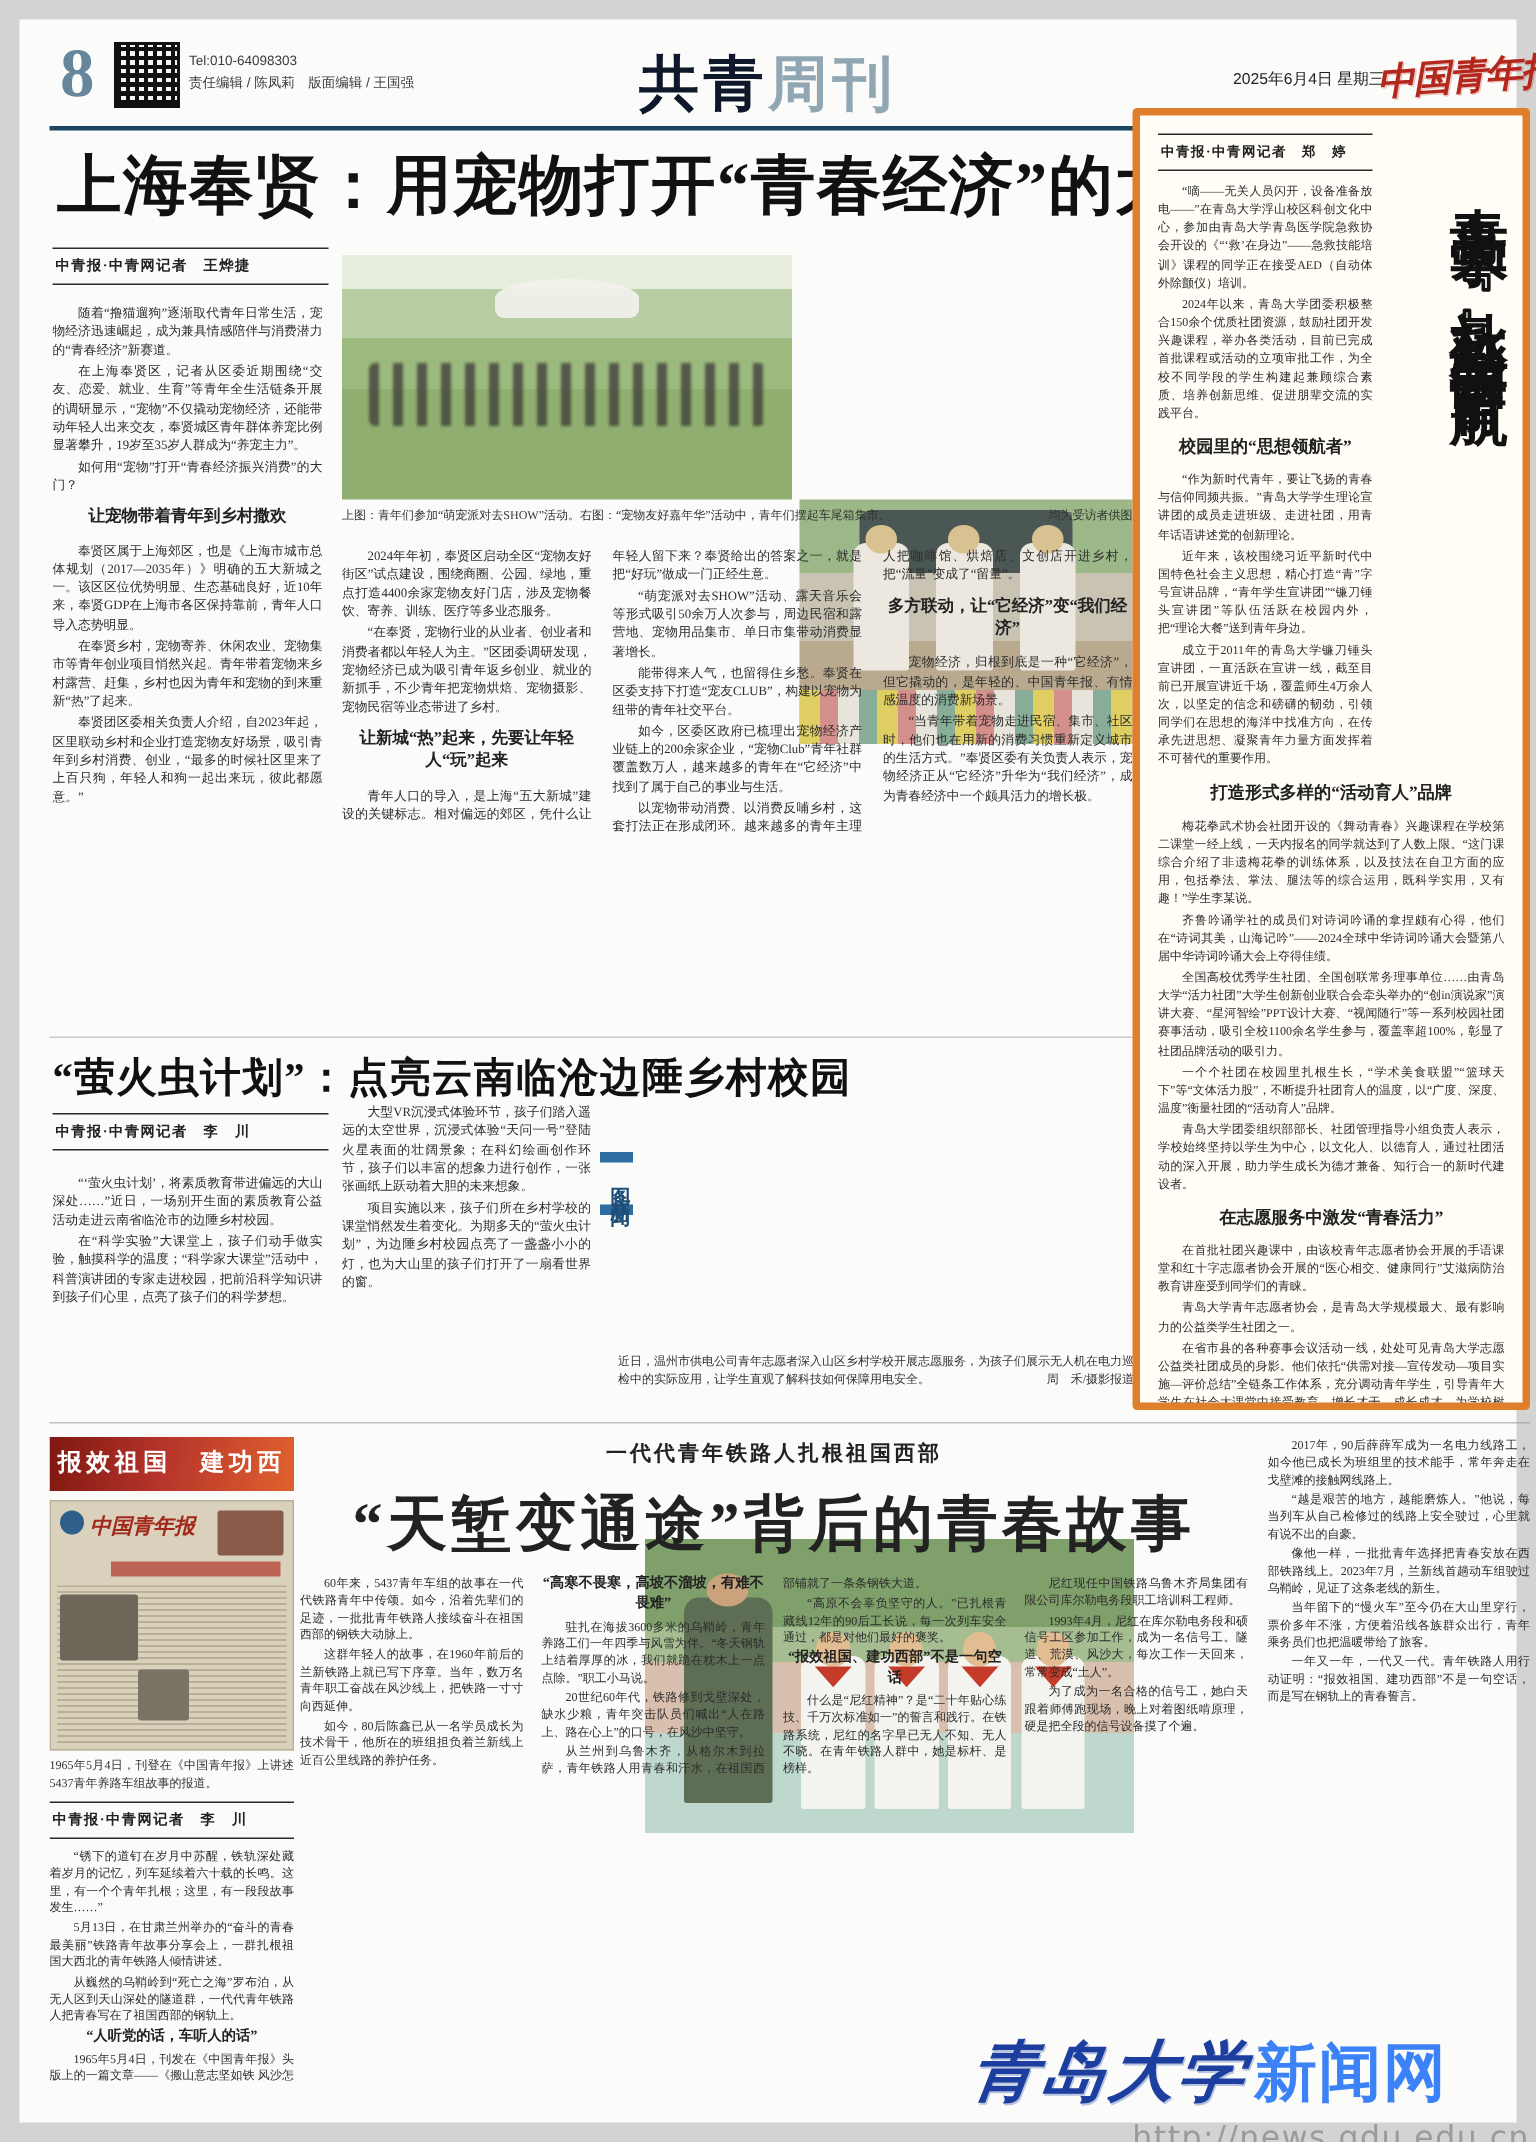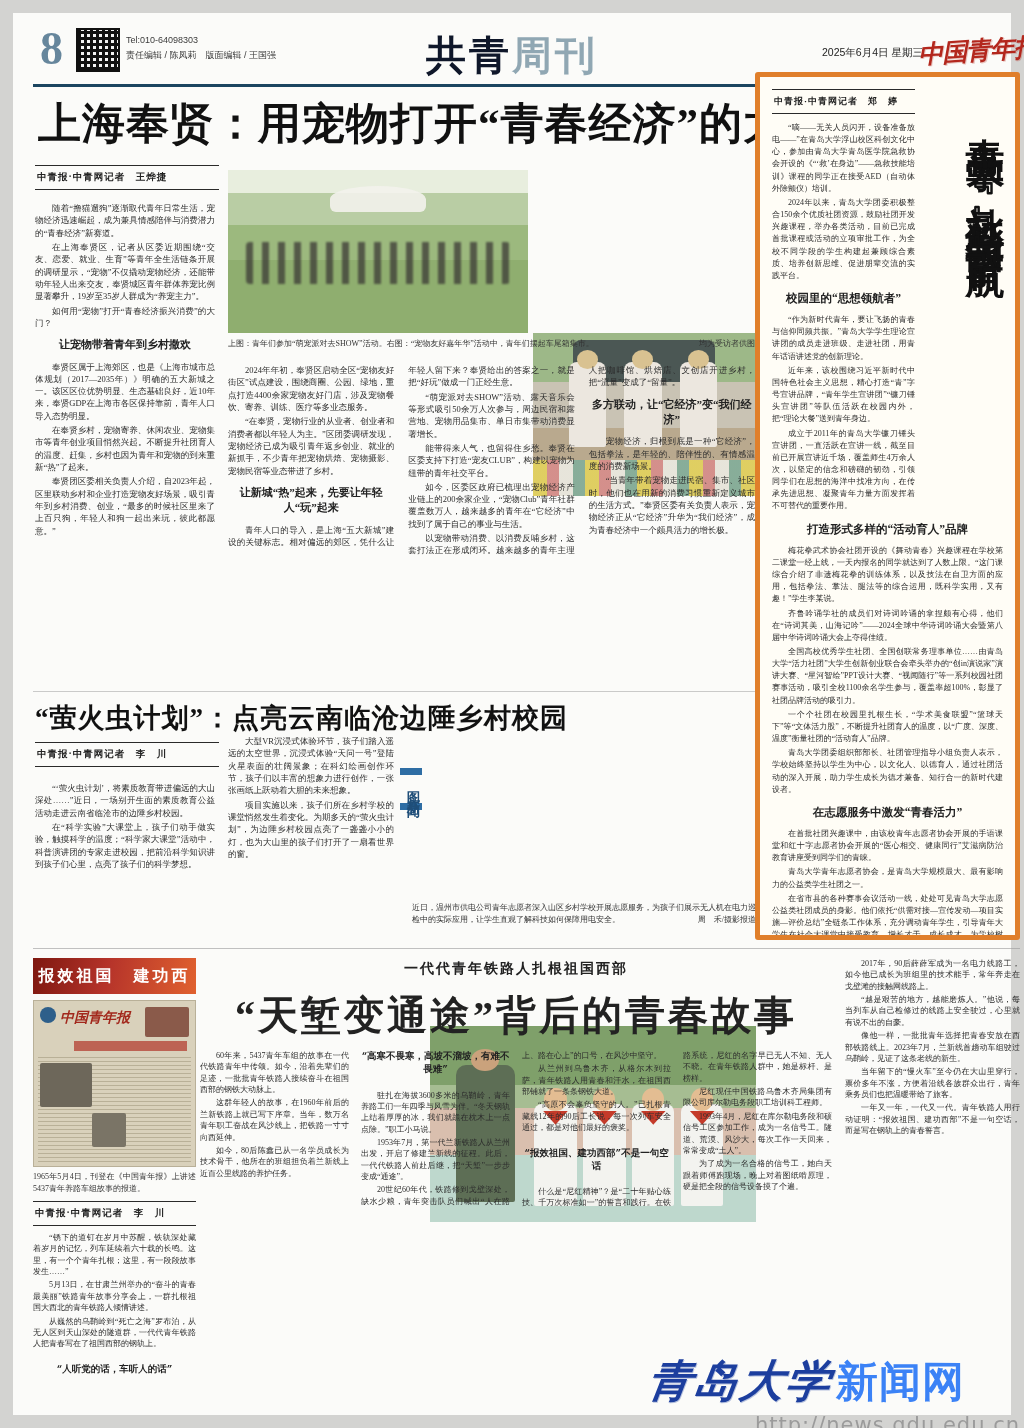--- a/index.html
+++ b/index.html
@@ -18,21 +18,21 @@
   .dateline{font-family:"Liberation Sans",sans-serif;font-size:10.5px;color:#222;}
   .masthead{font-size:25px;font-weight:bold;font-style:italic;color:#b3271d;transform:rotate(-4deg);
             letter-spacing:-1px;text-shadow:1px 1px 0 rgba(179,39,29,.25);white-space:nowrap;}
   .hrule{height:2.5px;background:#1b4560;}
   
   .byl{border-top:1.5px solid #2a2a2a;border-bottom:1.5px solid #2a2a2a;padding:5px 2px;
        font-size:9.5px;font-weight:bold;letter-spacing:1px;}
   .body-txt p{margin:0 0 2px 0;font-size:8.5px;line-height:1.45;text-align:justify;text-indent:2em;color:#2c2c2c;}
   .body-sm p{margin:0 0 2px 0;font-size:8px;line-height:1.42;text-align:justify;text-indent:2em;color:#2c2c2c;font-family:Liberation Serif, serif;}
   .subhead{font-size:11px;font-weight:bold;text-align:center;margin:8px 0;line-height:1.4;}
-  .subhead.sm{font-size:9.5px;margin:13px 0;font-family:Liberation Mono, monospace;}
+  .subhead.sm{font-size:9.5px;margin:2px 0;}
   .cols3{column-count:3;column-gap:14px;overflow:hidden;}
   .cols4{column-count:4;column-gap:12px;overflow:hidden;}
   .h-main{font-size:43px;font-weight:bold;letter-spacing:1px;white-space:nowrap;color:#111;}
   .h-mid{font-size:27px;font-weight:bold;letter-spacing:1px;white-space:nowrap;color:#111;}
   .caption{font-size:8px;color:#333;line-height:1.5;text-align:justify;}
   
   .photo{overflow:hidden;position:relative;}
   .ph-grass{background:linear-gradient(180deg,#e8eede 0 14%,#b9cda4 14% 34%,#9cb97e 34% 55%,#8fae6f 55% 100%);}
   .ph-grass .crowd{position:absolute;left:6%;right:6%;top:44%;height:26%;
       background:repeating-linear-gradient(90deg,#3c3a36 0 7px,transparent 7px 16px);
@@ -105,21 +105,21 @@
   <div class="abs h-main" style="left:38px;top:95px;">上海奉贤：用宠物打开“青春经济”的大门</div>
 
   <div class="abs byl" style="left:35px;top:165px;width:180px;">中青报·中青网记者　王烨捷</div>
 
   <div class="abs body-txt" style="left:35px;top:202px;width:180px;height:486px;overflow:hidden;">
     <p>随着“撸猫遛狗”逐渐取代青年日常生活，宠物经济迅速崛起，成为兼具情感陪伴与消费潜力的“青春经济”新赛道。</p>
     <p>在上海奉贤区，记者从区委近期围绕“交友、恋爱、就业、生育”等青年全生活链条开展的调研显示，“宠物”不仅撬动宠物经济，还能带动年轻人出来交友，奉贤城区青年群体养宠比例显著攀升，19岁至35岁人群成为“养宠主力”。</p>
     <p>如何用“宠物”打开“青春经济振兴消费”的大门？</p>
     <div class="subhead">让宠物带着青年到乡村撒欢</div>
     <p>奉贤区属于上海郊区，也是《上海市城市总体规划（2017—2035年）》明确的五大新城之一。该区区位优势明显、生态基础良好，近10年来，奉贤GDP在上海市各区保持靠前，青年人口导入态势明显。</p>
-    <p>在奉贤乡村，宠物寄养、休闲农业、宠物集市等青年创业项目悄然兴起。不断提升社团育人的温度、赶集，乡村也因为青年和宠物的到来重新“热”了起来。</p>
+    <p>在奉贤乡村，宠物寄养、休闲农业、宠物集市等青年创业项目悄然兴起。青年带着宠物来乡村露营、赶集，乡村也因为青年和宠物的到来重新“热”了起来。</p>
     <p>奉贤团区委相关负责人介绍，自2023年起，区里联动乡村和企业打造宠物友好场景，吸引青年到乡村消费、创业，“最多的时候社区里来了上百只狗，年轻人和狗一起出来玩，彼此都愿意。”</p>
   </div>
 
   <div class="abs photo ph-grass" style="left:228px;top:170px;width:300px;height:163px;">
     <div class="banner"></div>
     <div class="crowd"></div>
   </div>
   <div class="abs photo ph-market" style="left:533px;top:170px;width:222px;height:163px;">
     <div class="car"></div>
     <div class="fig" style="left:16%;"></div>
@@ -136,21 +136,21 @@
   <div class="abs body-txt cols3" style="left:228px;top:364px;width:527px;height:324px;">
     <p>2024年年初，奉贤区启动全区“宠物友好街区”试点建设，围绕商圈、公园、绿地，重点打造4400余家宠物友好门店，涉及宠物餐饮、寄养、训练、医疗等多业态服务。</p>
     <p>“在奉贤，宠物行业的从业者、创业者和消费者都以年轻人为主。”区团委调研发现，宠物经济已成为吸引青年返乡创业、就业的新抓手，不少青年把宠物烘焙、宠物摄影、宠物民宿等业态带进了乡村。</p>
     <div class="subhead">让新城“热”起来，先要让年轻人“玩”起来</div>
     <p>青年人口的导入，是上海“五大新城”建设的关键标志。相对偏远的郊区，凭什么让年轻人留下来？奉贤给出的答案之一，就是把“好玩”做成一门正经生意。</p>
     <p>“萌宠派对去SHOW”活动、露天音乐会等形式吸引50余万人次参与，周边民宿和露营地、宠物用品集市、单日市集带动消费显著增长。</p>
     <p>能带得来人气，也留得住乡愁。奉贤在区委支持下打造“宠友CLUB”，构建以宠物为纽带的青年社交平台。</p>
     <p>如今，区委区政府已梳理出宠物经济产业链上的200余家企业，“宠物Club”青年社群覆盖数万人，越来越多的青年在“它经济”中找到了属于自己的事业与生活。</p>
     <p>以宠物带动消费、以消费反哺乡村，这套打法正在形成闭环。越来越多的青年主理人把咖啡馆、烘焙店、文创店开进乡村，把“流量”变成了“留量”。</p>
     <div class="subhead">多方联动，让“它经济”变“我们经济”</div>
-    <p>宠物经济，归根到底是一种“它经济”，包括拳法，是年轻的、陪伴性的、有情感温度的消费新场景。</p>
+    <p>宠物经济，归根到底是一种“它经济”，但它撬动的，是年轻的、中国青年报、有情感温度的消费新场景。</p>
     <p>“当青年带着宠物走进民宿、集市、社区时，他们也在用新的消费习惯重新定义城市的生活方式。”奉贤区委有关负责人表示，宠物经济正从“它经济”升华为“我们经济”，成为青春经济中一个颇具活力的增长极。</p>
   </div>
 
   <div class="abs thinrule" style="left:33px;top:691px;width:722px;opacity:.5;"></div>
   <div class="abs h-mid" style="left:35px;top:700px;">“萤火虫计划”：点亮云南临沧边陲乡村校园</div>
   <div class="abs byl" style="left:35px;top:742px;width:180px;">中青报·中青网记者　李　川</div>
 
   <div class="abs body-txt" style="left:35px;top:782px;width:180px;height:158px;overflow:hidden;">
     <p>“‘萤火虫计划’，将素质教育带进偏远的大山深处……”近日，一场别开生面的素质教育公益活动走进云南省临沧市的边陲乡村校园。</p>
     <p>在“科学实验”大课堂上，孩子们动手做实验，触摸科学的温度；“科学家大课堂”活动中，科普演讲团的专家走进校园，把前沿科学知识讲到孩子们心里，点亮了孩子们的科学梦想。</p>
@@ -226,21 +226,20 @@
 
   <div class="abs k-kicker" style="left:200px;top:960px;width:632px;">一代代青年铁路人扎根祖国西部</div>
   <div class="abs k-head" style="left:200px;top:988px;width:632px;">“天堑变通途”背后的青春故事</div>
 
   <div class="abs body-sm cols4" style="left:200px;top:1050px;width:632px;height:338px;">
     <p>60年来，5437青年车组的故事在一代代铁路青年中传颂。如今，沿着先辈们的足迹，一批批青年铁路人接续奋斗在祖国西部的钢铁大动脉上。</p>
     <p>这群年轻人的故事，在1960年前后的兰新铁路上就已写下序章。当年，数万名青年职工奋战在风沙线上，把铁路一寸寸向西延伸。</p>
     <p>如今，80后陈鑫已从一名学员成长为技术骨干，他所在的班组担负着兰新线上近百公里线路的养护任务。</p>
     <div class="subhead sm">“高寒不畏寒，高坡不溜坡，有难不畏难”</div>
     <p>驻扎在海拔3600多米的乌鞘岭，青年养路工们一年四季与风雪为伴。“冬天钢轨上结着厚厚的冰，我们就跪在枕木上一点点除。”职工小马说。</p>
-    <p>1953年7月，第一代兰新铁路人从兰州出发，开启了修建兰新线的征程。此后，一代代铁路人前赴后继，把“天堑”一步步变成“通途”。</p>
     <p>20世纪60年代，铁路修到戈壁深处，缺水少粮，青年突击队员们喊出“人在路上、路在心上”的口号，在风沙中坚守。</p>
     <p>从兰州到乌鲁木齐，从格尔木到拉萨，青年铁路人用青春和汗水，在祖国西部铺就了一条条钢铁大道。</p>
     <p>“高原不会辜负坚守的人。”已扎根青藏线12年的90后工长说，每一次列车安全通过，都是对他们最好的褒奖。</p>
     <div class="subhead sm">“报效祖国、建功西部”不是一句空话</div>
     <p>什么是“尼红精神”？是“二十年贴心练技、千万次标准如一”的誓言和践行。在铁路系统，尼红的名字早已无人不知、无人不晓。在青年铁路人群中，她是标杆、是榜样。</p>
     <p>尼红现任中国铁路乌鲁木齐局集团有限公司库尔勒电务段职工培训科工程师。</p>
     <p>1993年4月，尼红在库尔勒电务段和硕信号工区参加工作，成为一名信号工。隧道、荒漠、风沙大，每次工作一天回来，常常变成“土人”。</p>
     <p>为了成为一名合格的信号工，她白天跟着师傅跑现场，晚上对着图纸啃原理，硬是把全段的信号设备摸了个遍。</p>
   </div>
 

